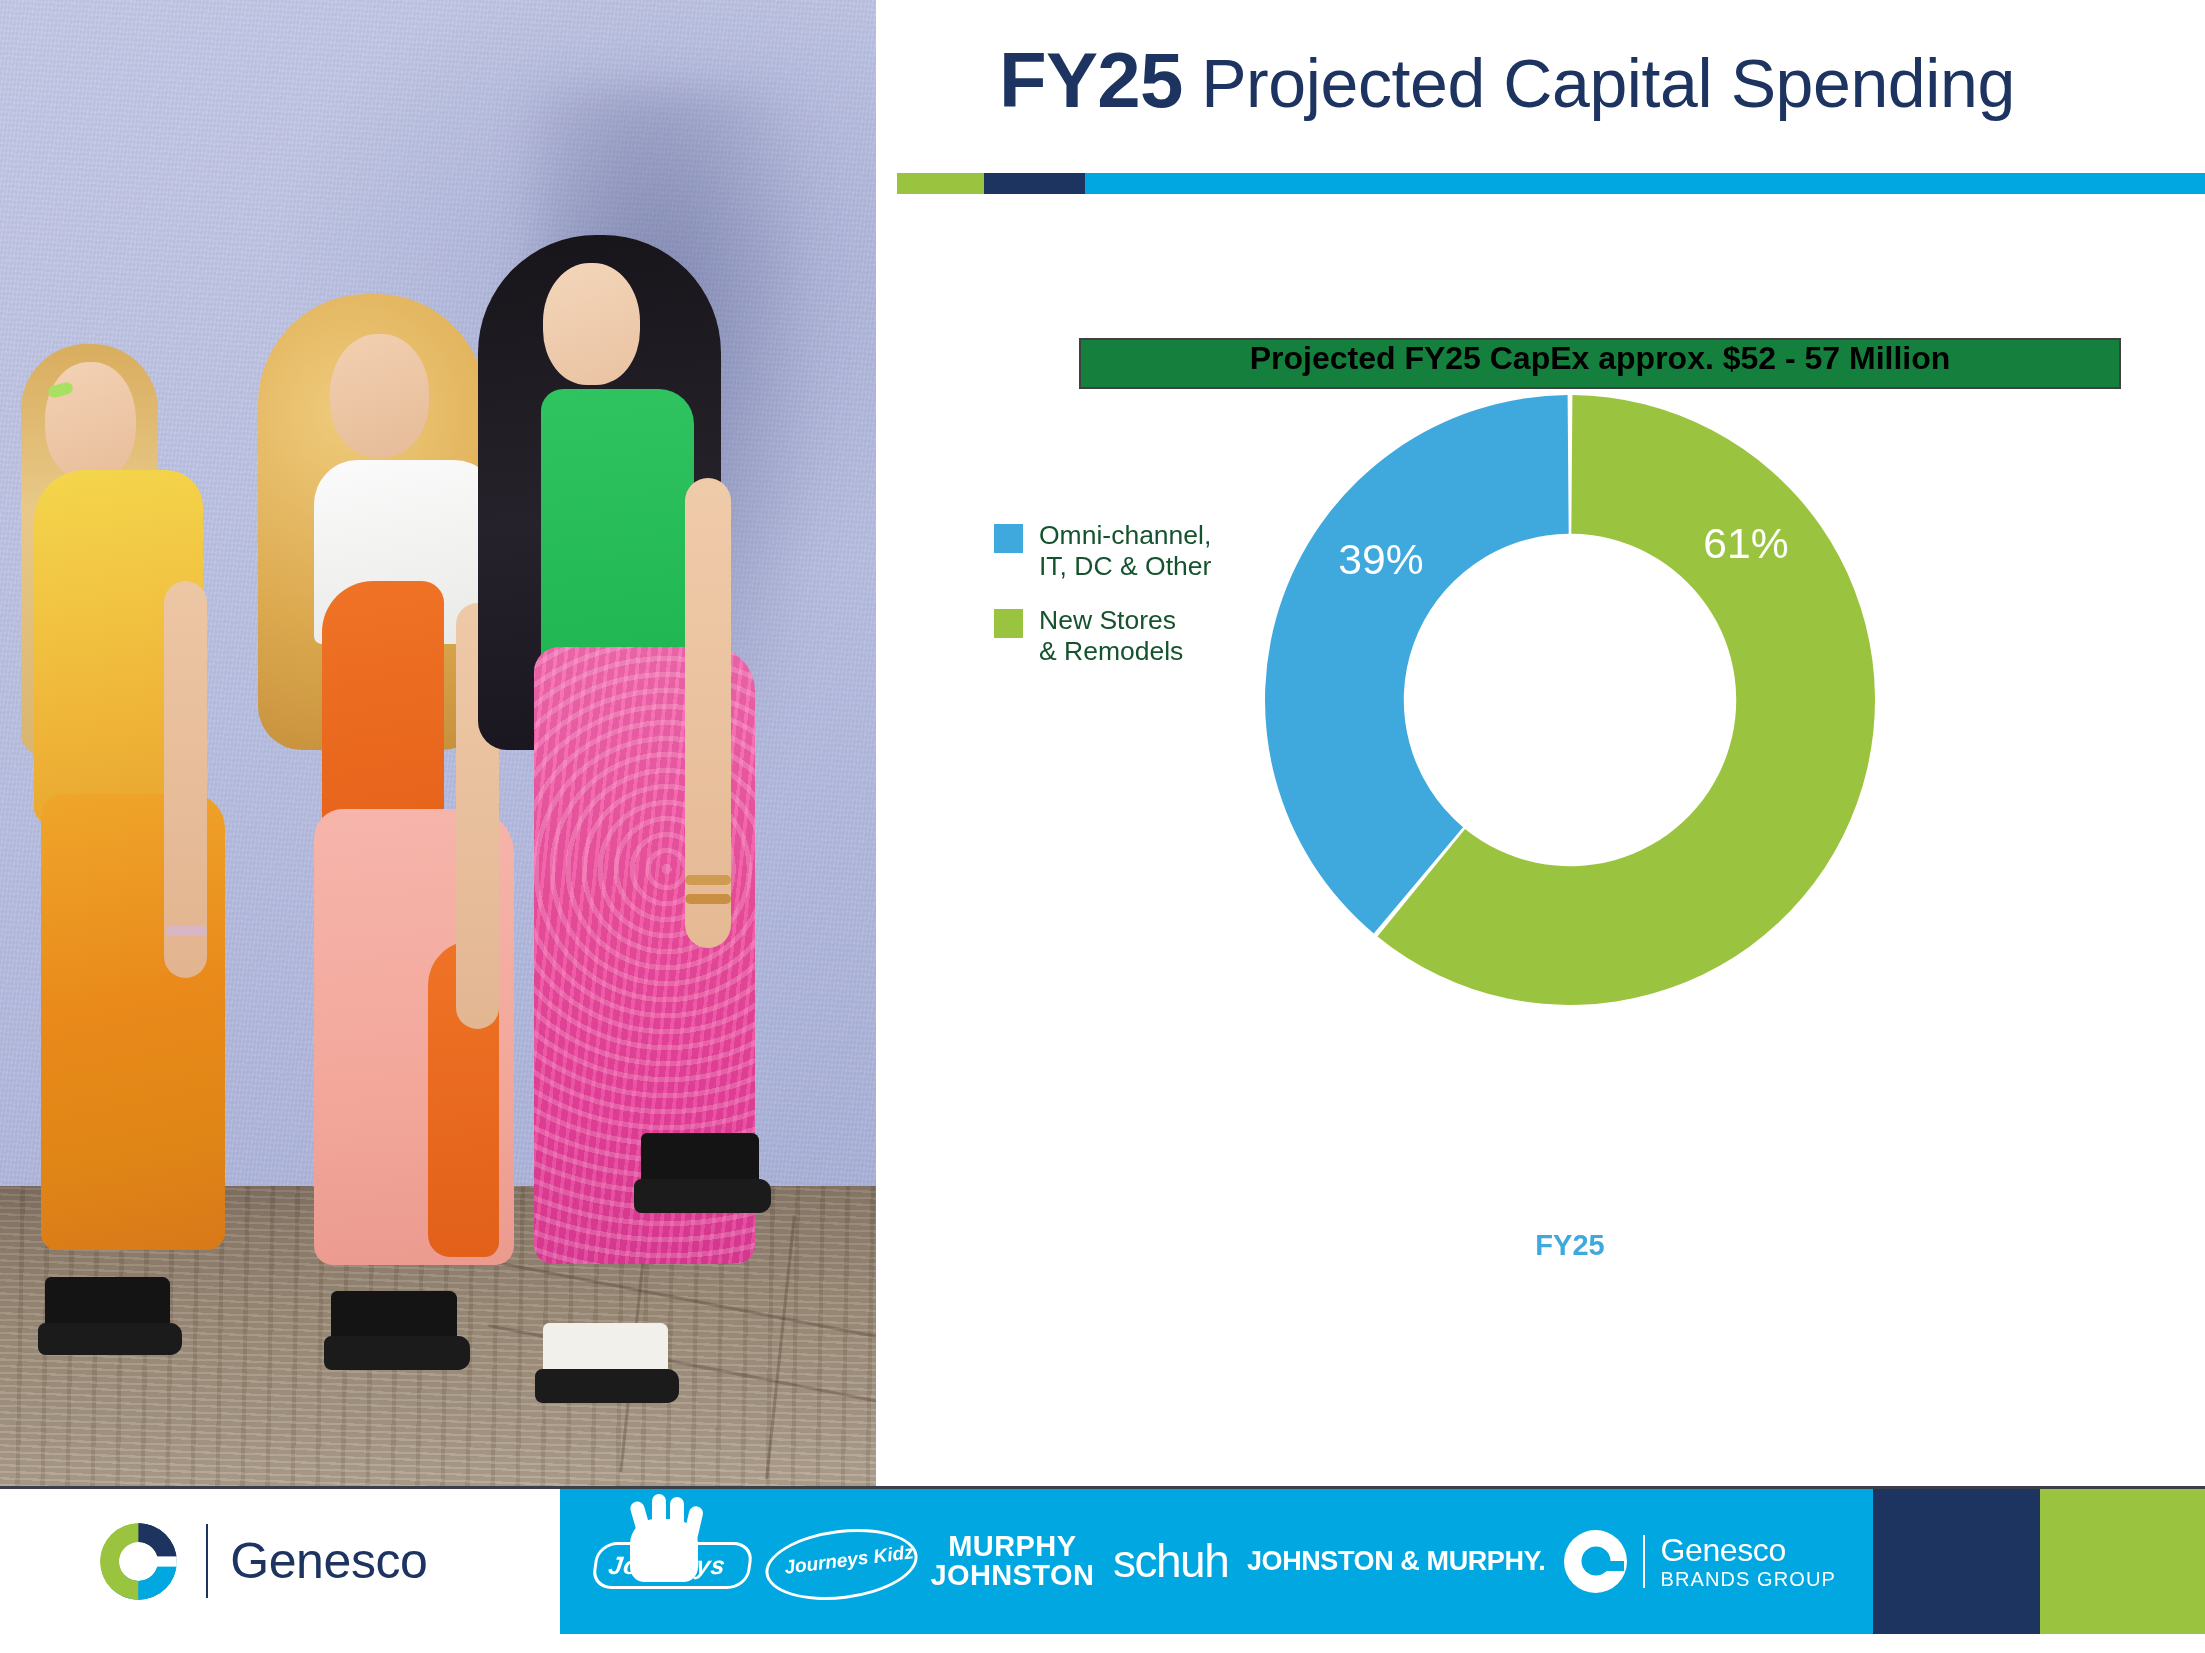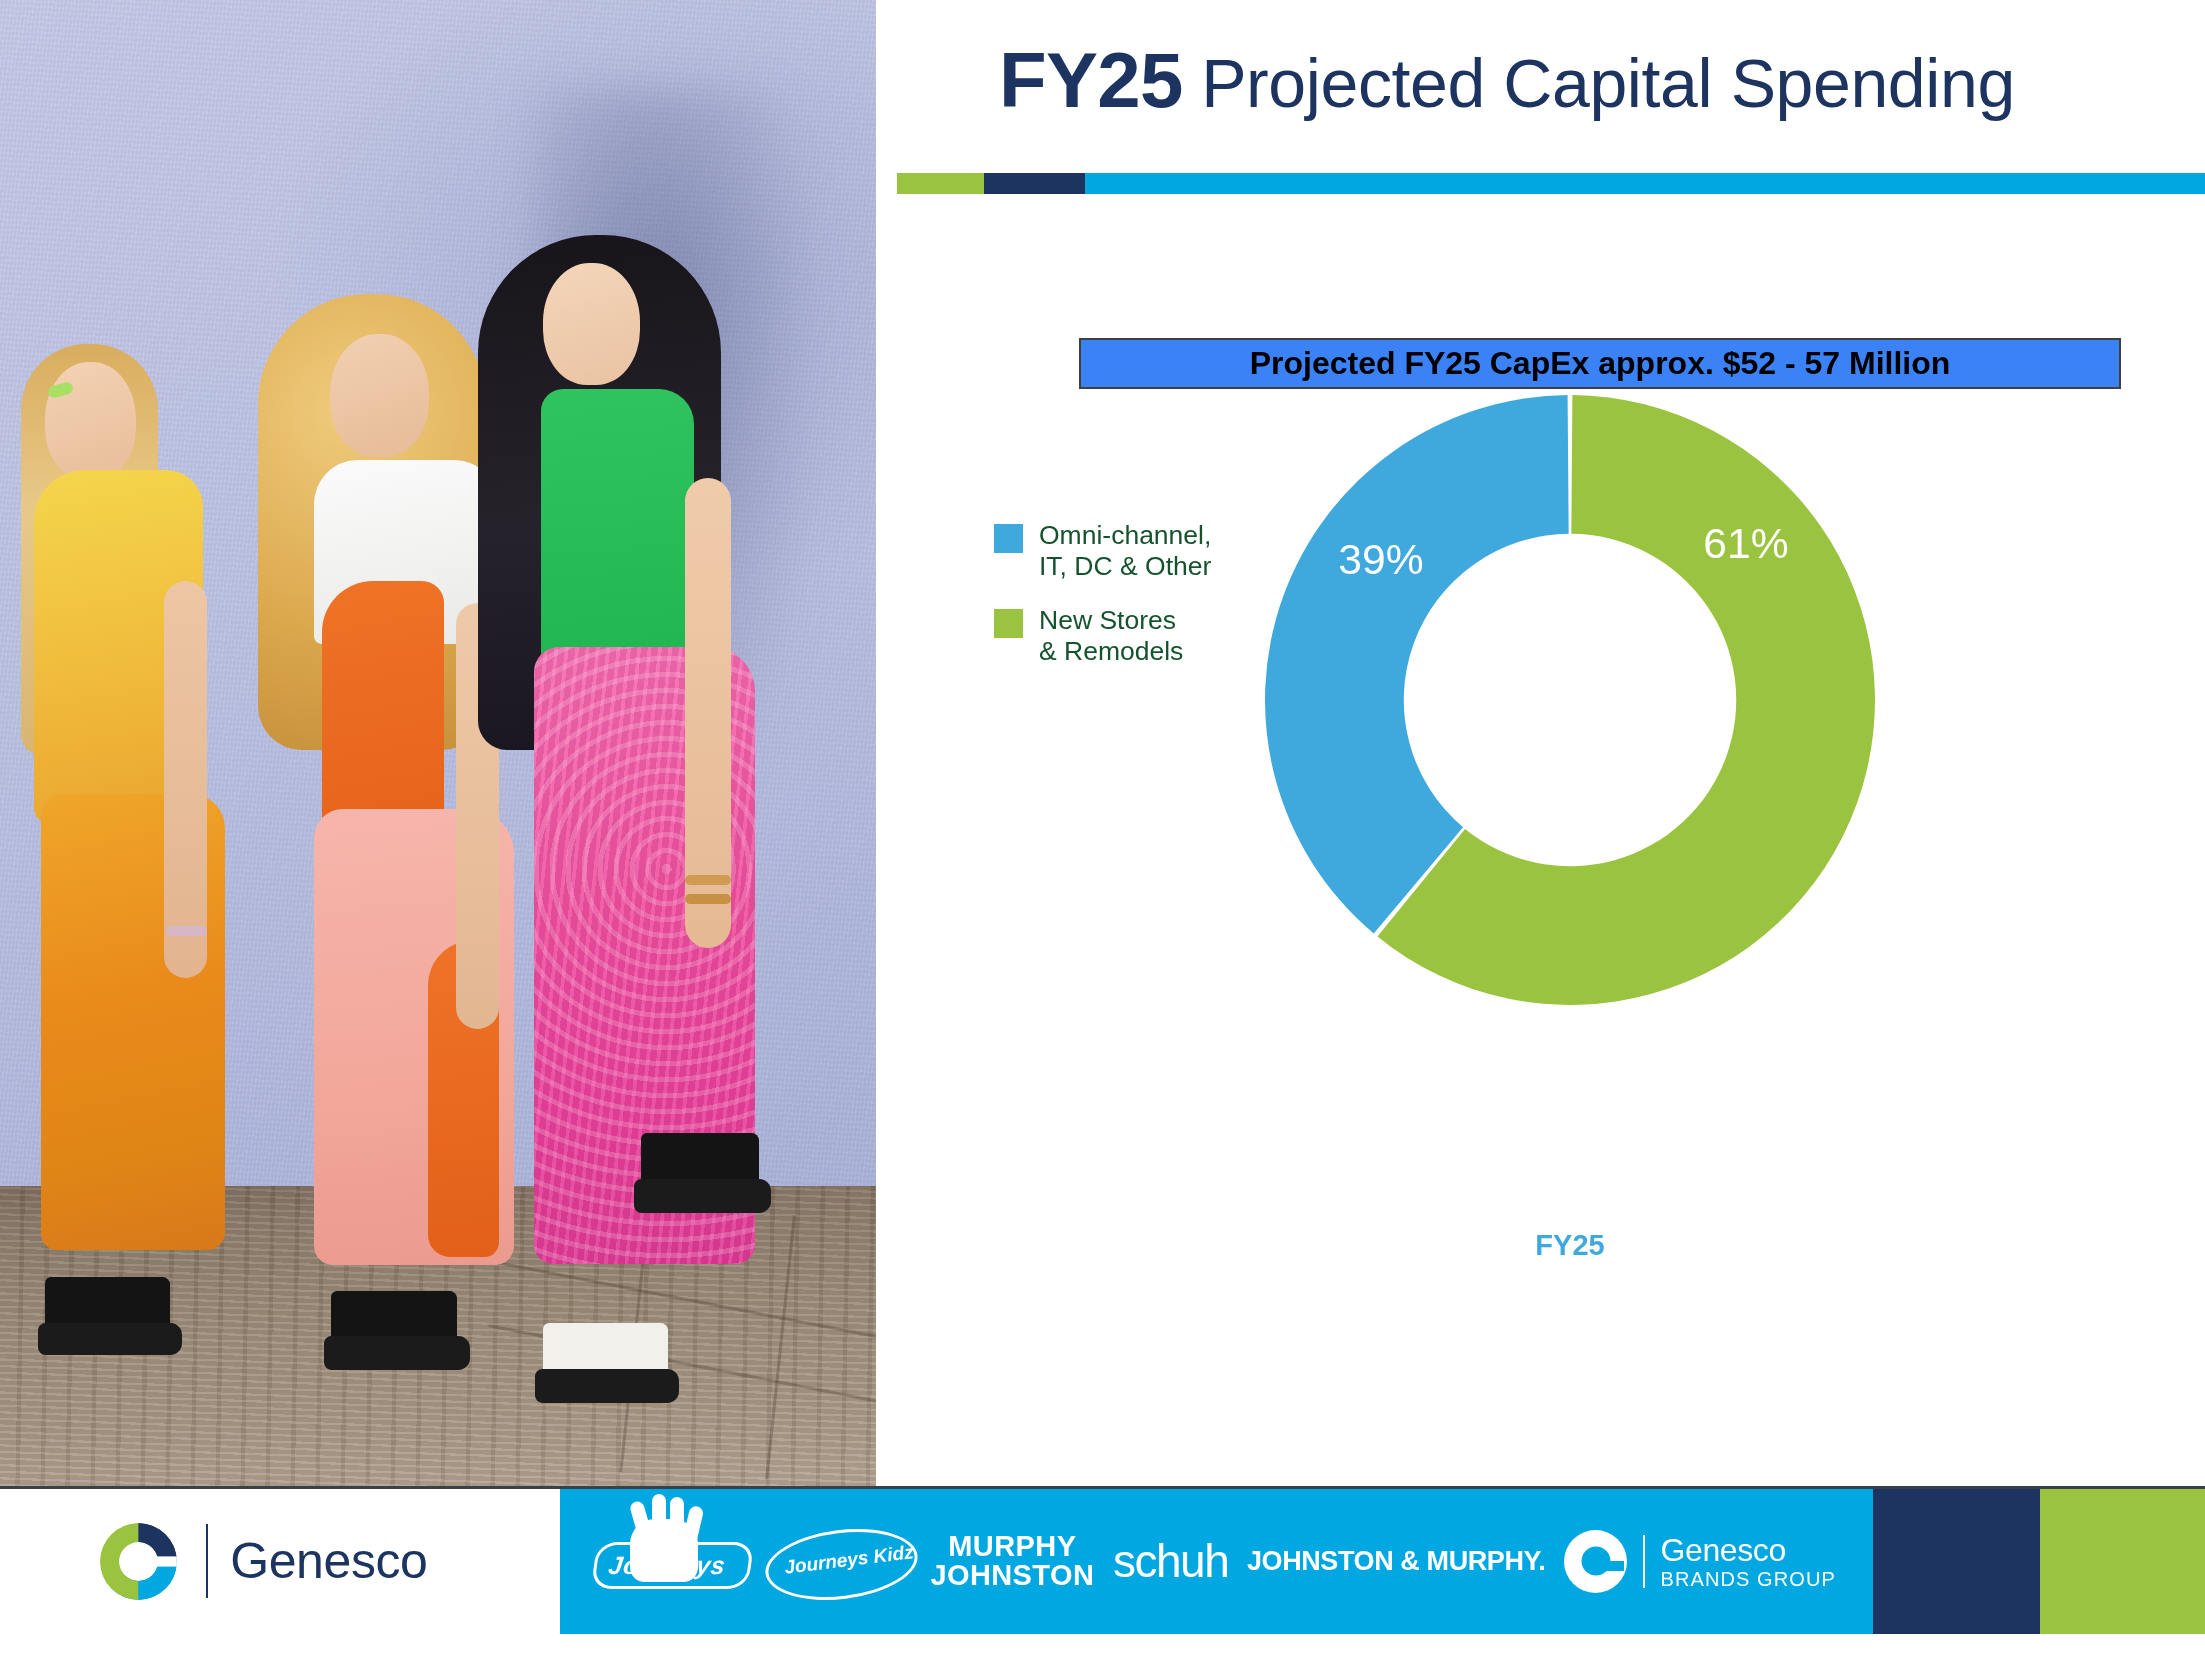--- a/index.html
+++ b/index.html
@@ -123,24 +123,24 @@
     height: 21px;
     display: flex;
   }
   #accent-bar .seg-green { width: 87px; background: #9ac43f; }
   #accent-bar .seg-navy  { width: 101px; background: #1d3461; }
   #accent-bar .seg-blue  { flex: 1 1 auto; background: #00a7e1; }
 
   
   .callout-box {
     position: absolute;
-    background: #3b82f6;
+    background: #15803d;
     border: 2.2px solid #404040;
     display: flex;
-    align-items: center;
+    align-items: flex-start;
     justify-content: center;
     box-sizing: border-box;
   }
   .callout-box .callout-text {
     font-size: 32px;
     font-weight: 700;
     color: #000000;
     letter-spacing: 0px;
   }
   #capex-box {

